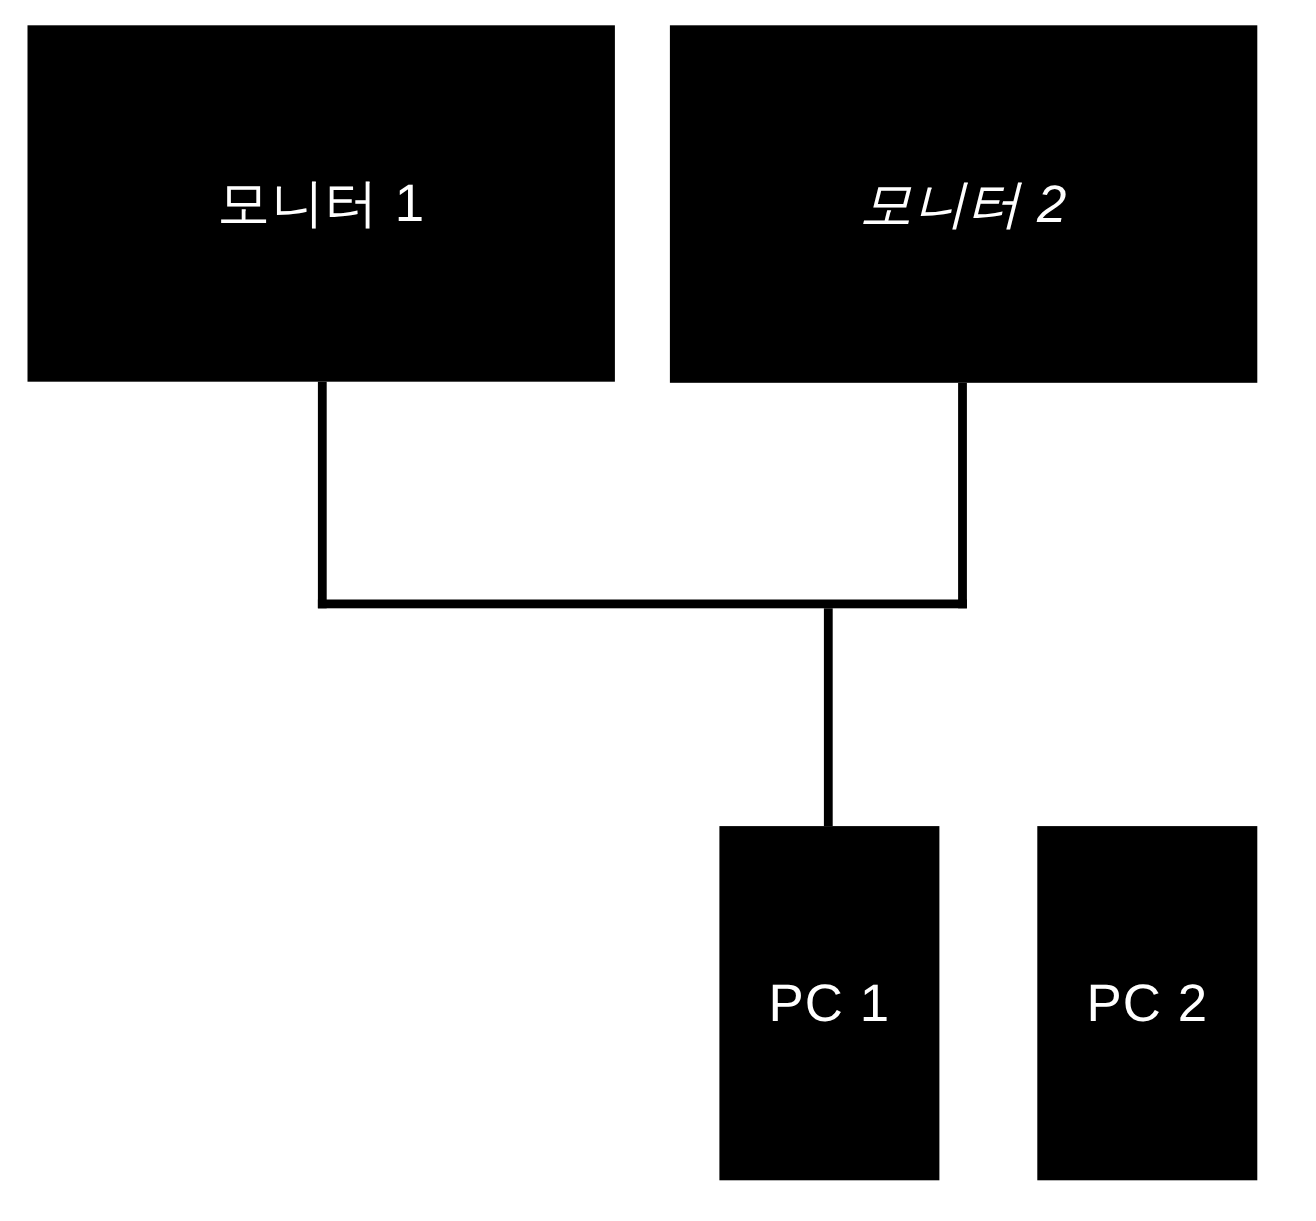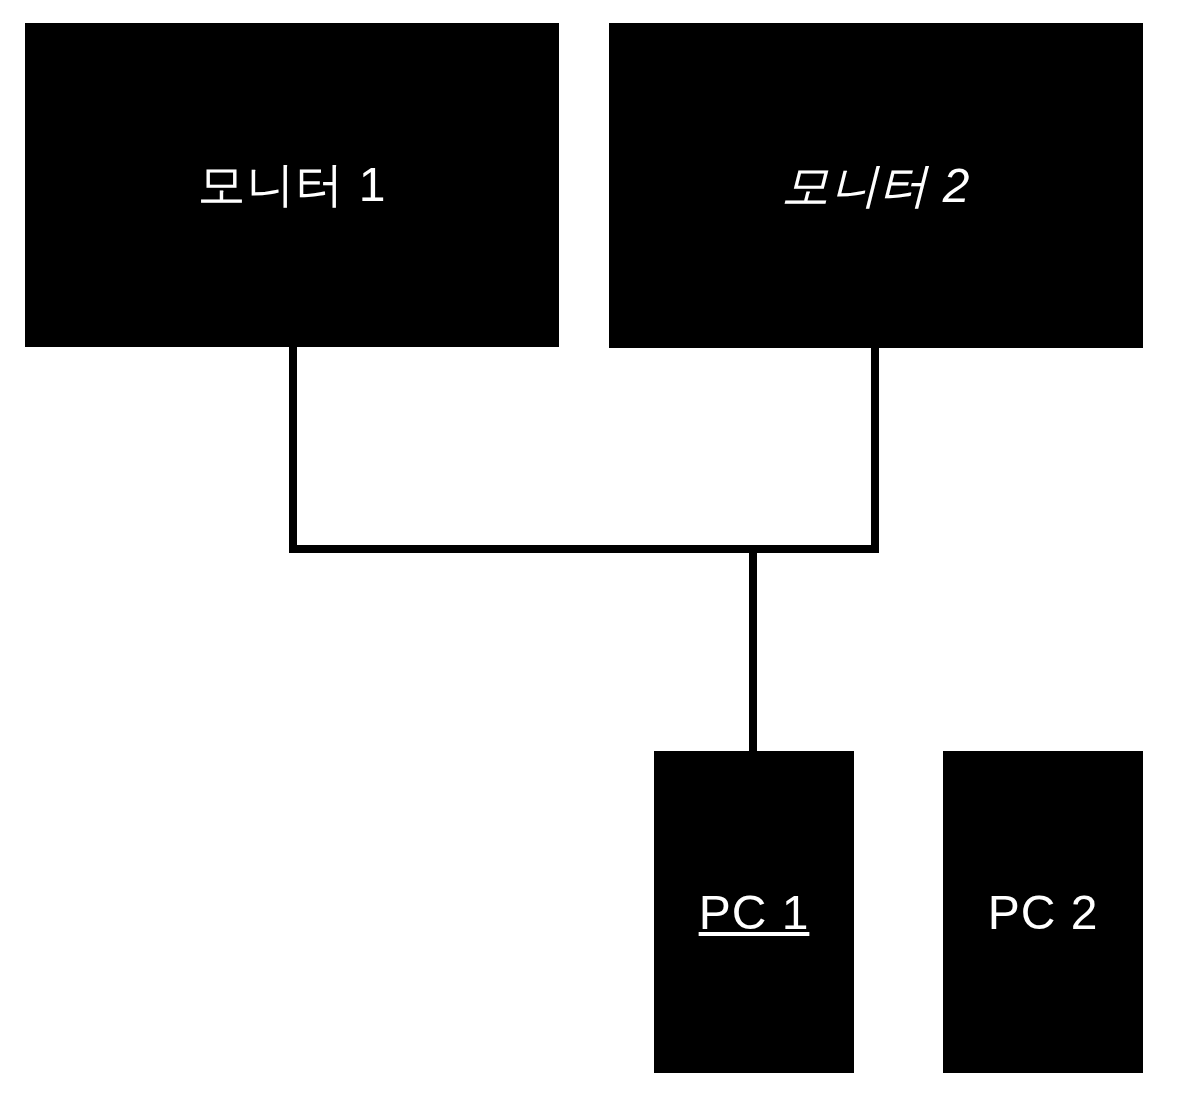--- a/index.html
+++ b/index.html
@@ -51,21 +51,21 @@
   <div class="connector" id="conn-pc1-drop" style="background-color: rgb(0, 0, 0);"></div>
 
   <div class="node" id="monitor1" style="background-color: rgb(0, 0, 0); color: rgb(255, 255, 255);">
     <span class="node-label">모니터 1</span>
   </div>
 
   <div class="node" id="monitor2" style="background-color: rgb(0, 0, 0); color: rgb(255, 255, 255);">
     <span class="node-label">모니터 2</span>
   </div>
 
-  <div class="node" id="pc1" style="background-color: rgb(0, 0, 0); color: rgb(255, 255, 255); text-decoration: underline;">
+  <div class="node" id="pc1" style="background-color: rgb(0, 0, 0); color: rgb(255, 255, 255);">
     <span class="node-label">PC 1</span>
   </div>
 
   <div class="node" id="pc2" style="background-color: rgb(0, 0, 0); color: rgb(255, 255, 255);">
     <span class="node-label">PC 2</span>
   </div>
 
 </div>
 
 </body></html>

